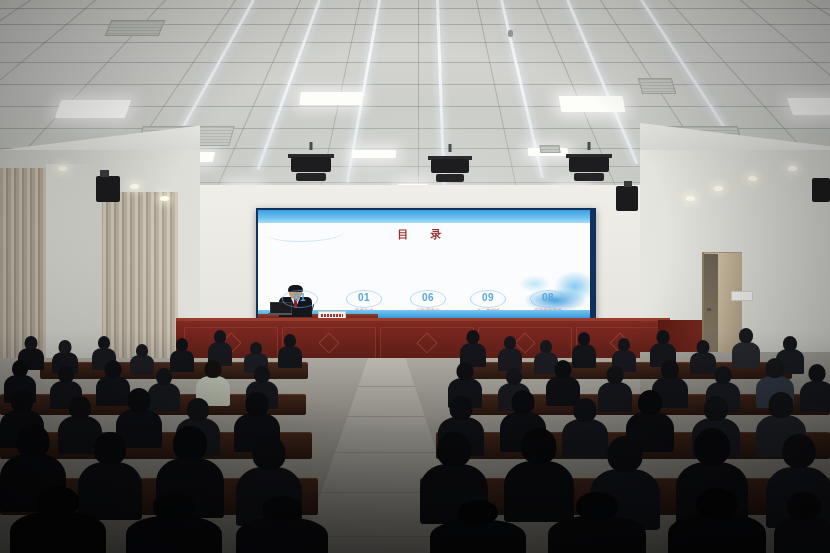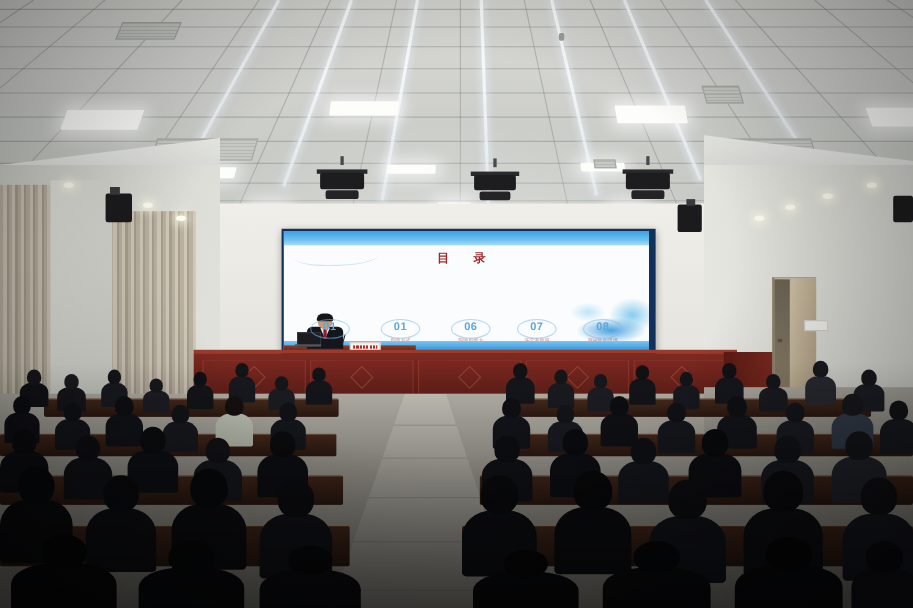--- a/index.html
+++ b/index.html
@@ -316,21 +316,21 @@
 的分类</div>
       </div>
       <div class="toc-col" style="left:142px">
         <div class="toc-ring"></div>
         <div class="toc-num">06</div>
         <div class="toc-txt" style="white-space:pre-line">影响思维方
 式的因素</div>
       </div>
       <div class="toc-col" style="left:202px">
         <div class="toc-ring"></div>
-        <div class="toc-num">07</div>
+        <div class="toc-num">09</div>
         <div class="toc-txt" style="white-space:pre-line">连云港地域
 文化中的创
 新要素</div>
       </div>
       <div class="toc-col" style="left:262px">
         <div class="toc-ring"></div>
         <div class="toc-num">08</div>
         <div class="toc-txt" style="white-space:pre-line">突破性的思维
 方式与连云港
 发展</div>

